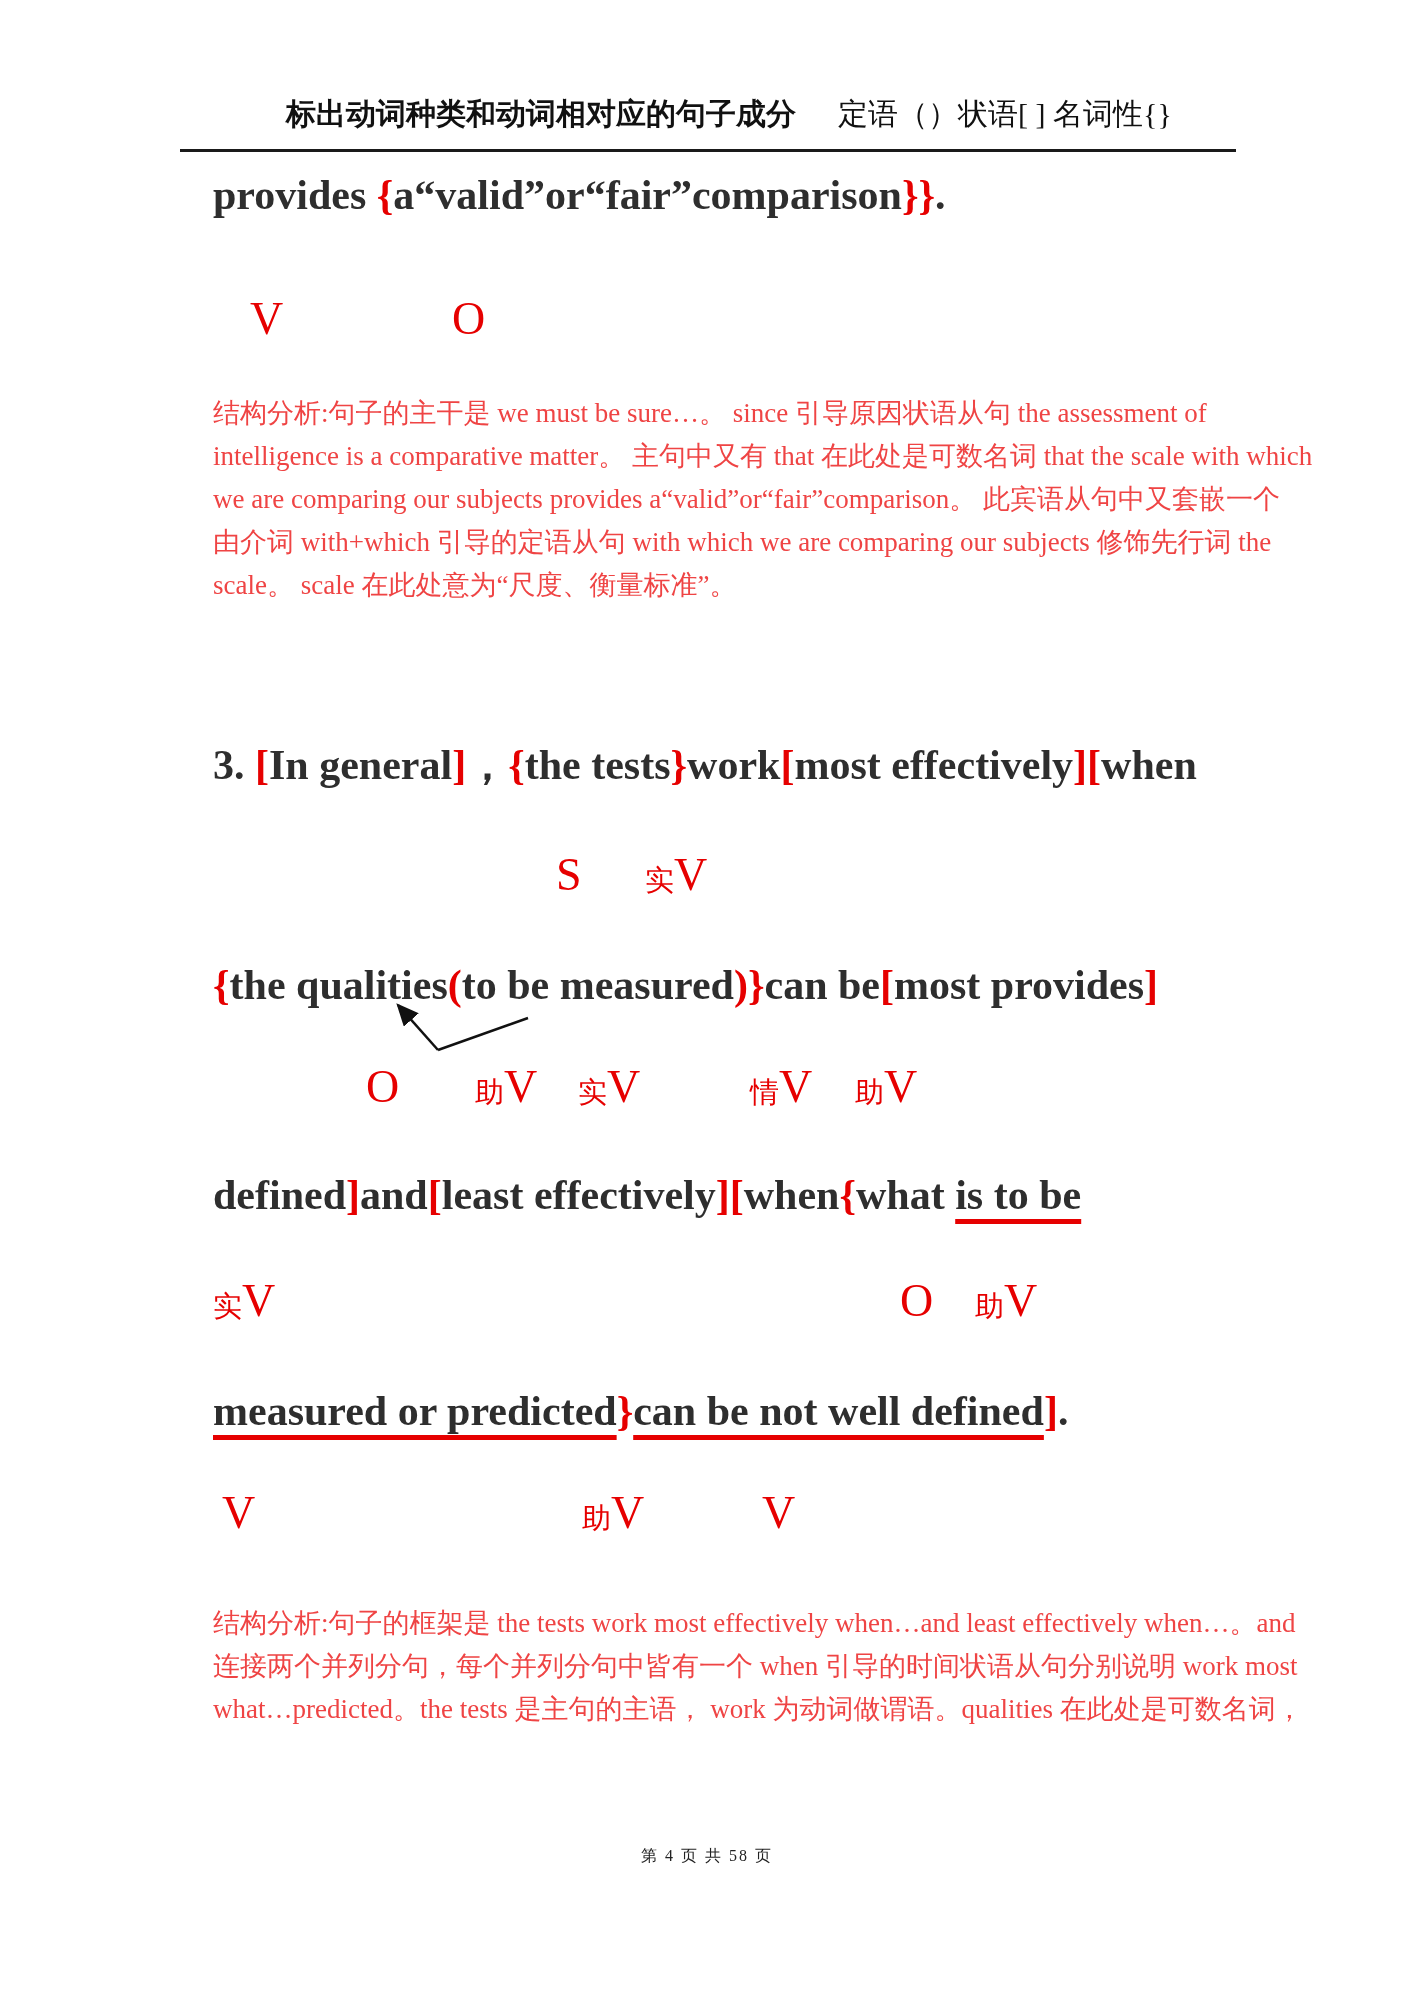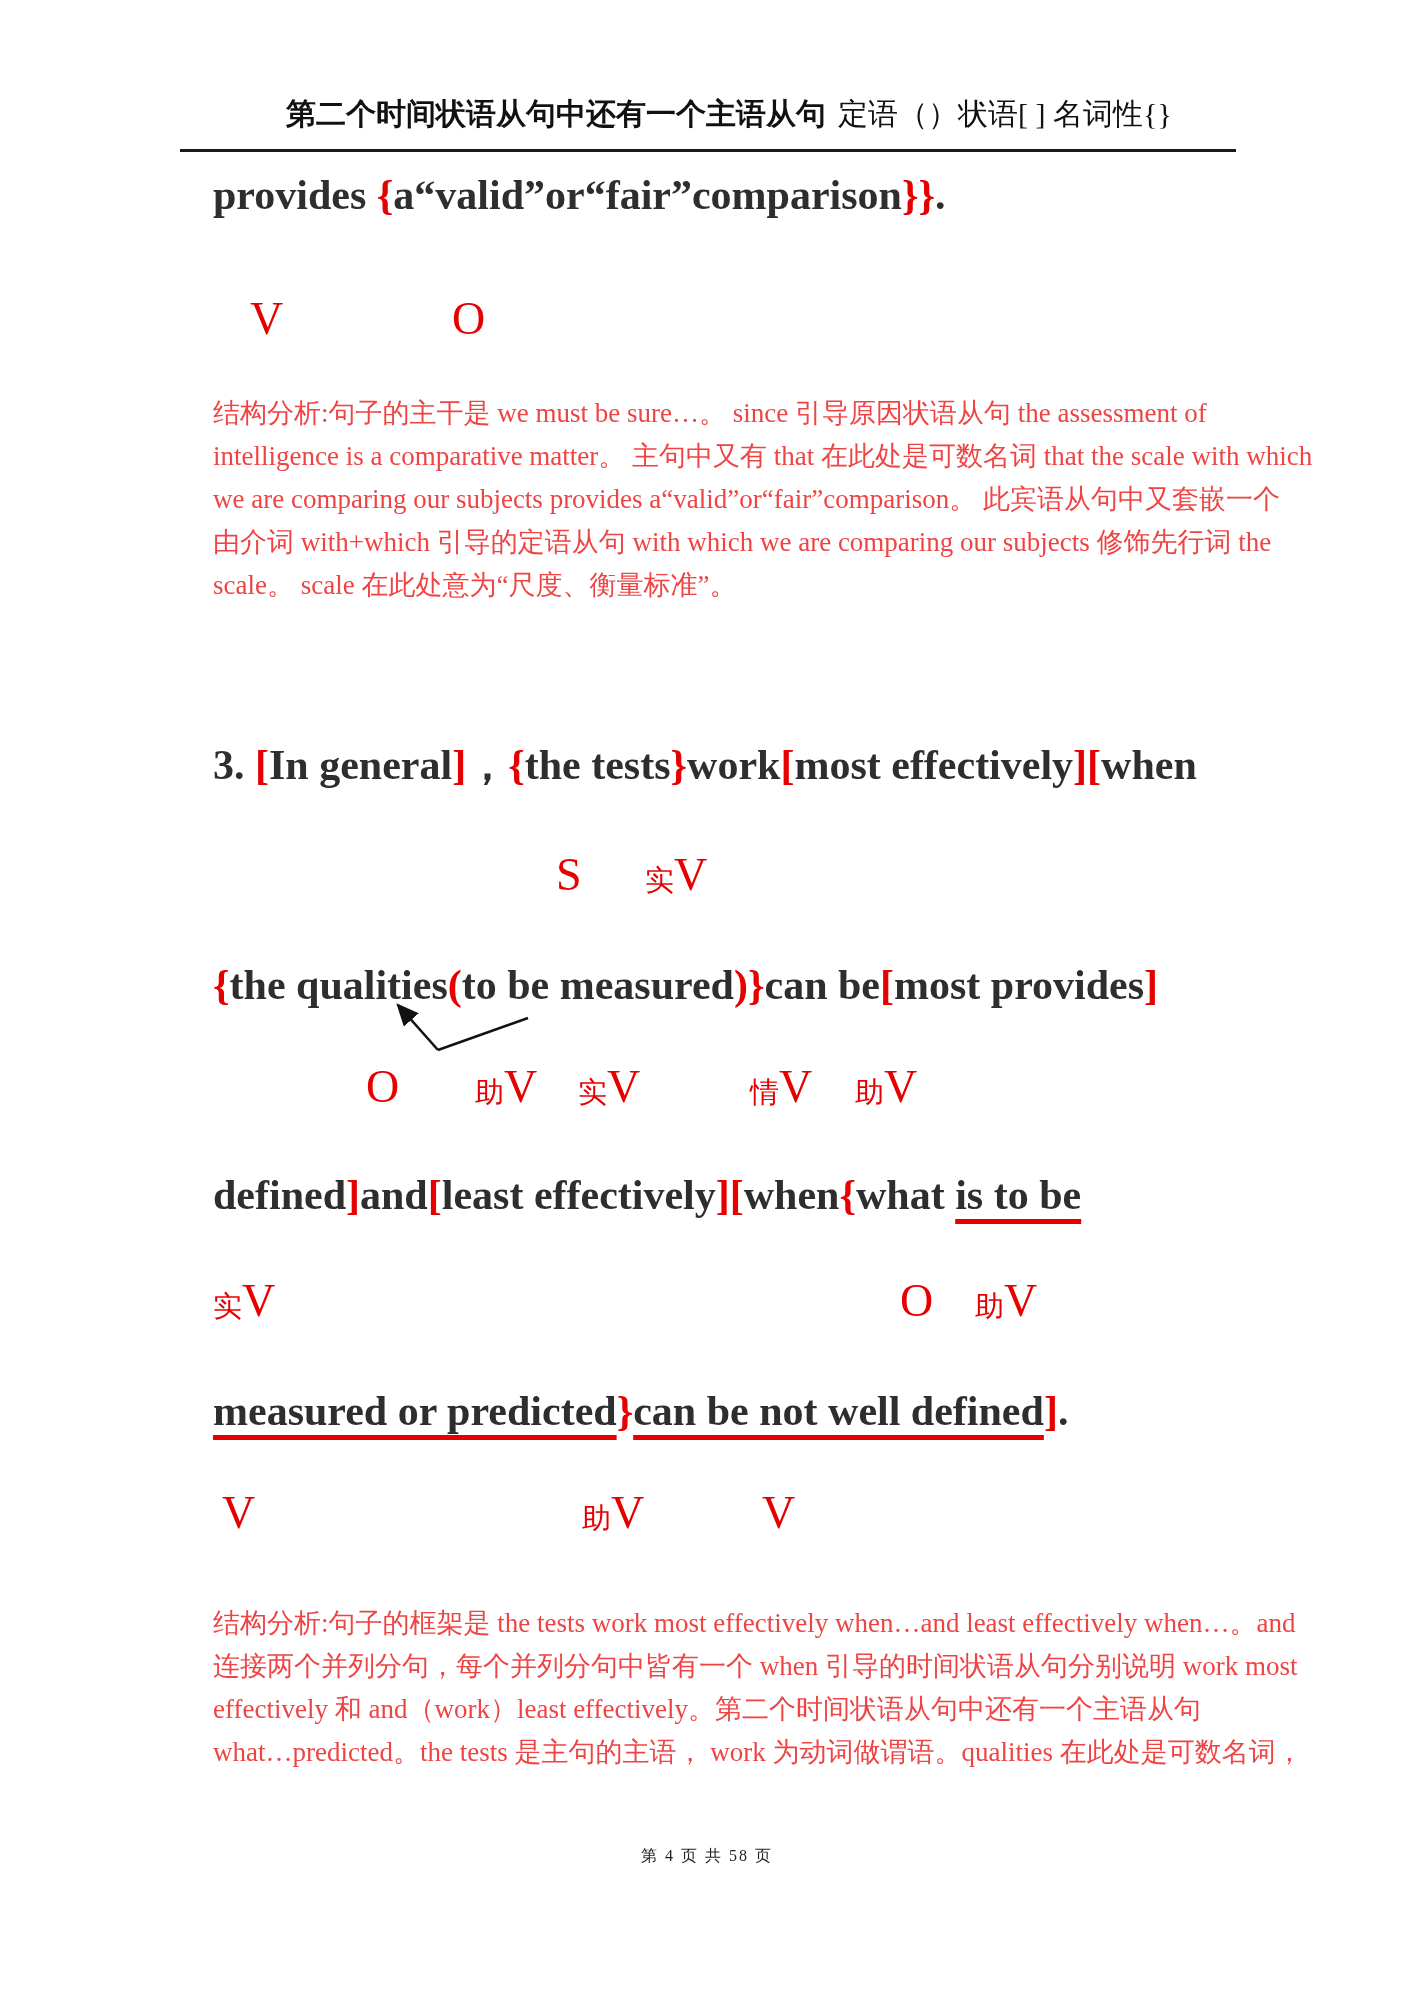--- a/index.html
+++ b/index.html
@@ -31,21 +31,21 @@
   
   .arrows { position:absolute; left:370px; top:988px; }
   
   .footer { position:absolute; left:0; top:1846px; width:100%; text-align:center; font-size:16px; color:#222; letter-spacing:2px; }
 </style>
 </head>
 <body>
 
 <div class="page">
 
-  <div class="hdr-left">第二个时间状语从句中还有一个主语从句</div>
+  <div class="hdr-left">标出动词种类和动词相对应的句子成分</div>
   <div class="hdr-right">定语（）状语[ ] 名词性{}</div>
   <div class="hdr-rule"></div>
 
   <div class="bigline" style="top:170px;"><span>provides </span><span class="red">{</span><span>a“valid”or“fair”comparison</span><span class="red">}}</span><span>.</span></div>
 
   <div class="mrow">
     <span class="marker" style="left:250px; top:296px;">V</span>
     <span class="marker" style="left:452px; top:296px;">O</span>
   </div>
 
@@ -96,19 +96,18 @@
 
   <div class="mrow">
     <span class="marker" style="left:222px; top:1490px;">V</span>
     <span class="marker" style="left:582px; top:1490px;"><span class="m-cn">助</span><span>V</span></span>
     <span class="marker" style="left:762px; top:1490px;">V</span>
   </div>
 
   <div class="para" style="top:1602px;">
     <div class="pline">结构分析:句子的框架是 the tests work most effectively when…and least effectively when…。and</div>
     <div class="pline">连接两个并列分句，每个并列分句中皆有一个 when 引导的时间状语从句分别说明 work most</div>
-    <div class="pline">effectively 和 and（work）least effectively。第二个时间状语从句中还有一个主语从句</div>
     <div class="pline">what…predicted。the tests 是主句的主语， work 为动词做谓语。qualities 在此处是可数名词，</div>
   </div>
 
   <div class="footer">第 4 页 共 58 页</div>
 
 </div>
 
 </body></html>

